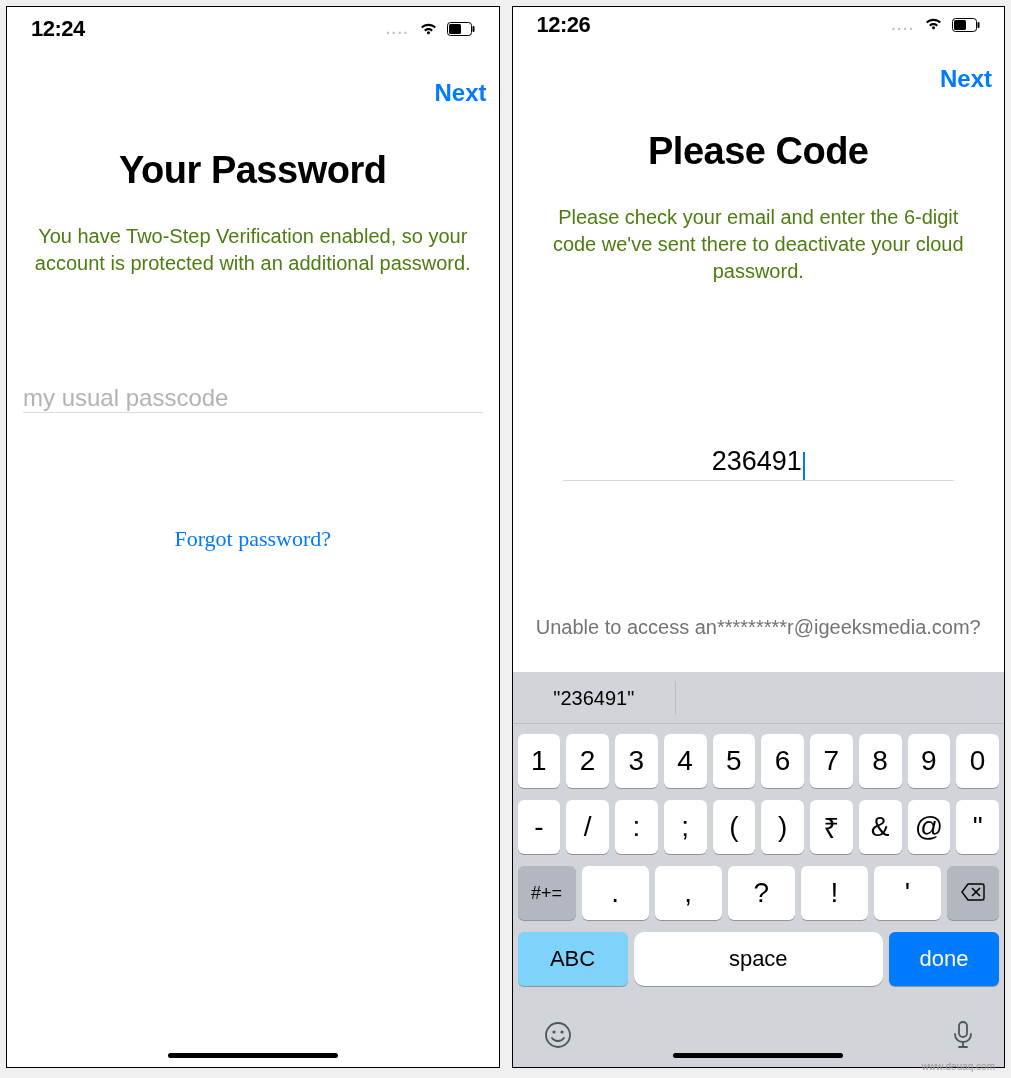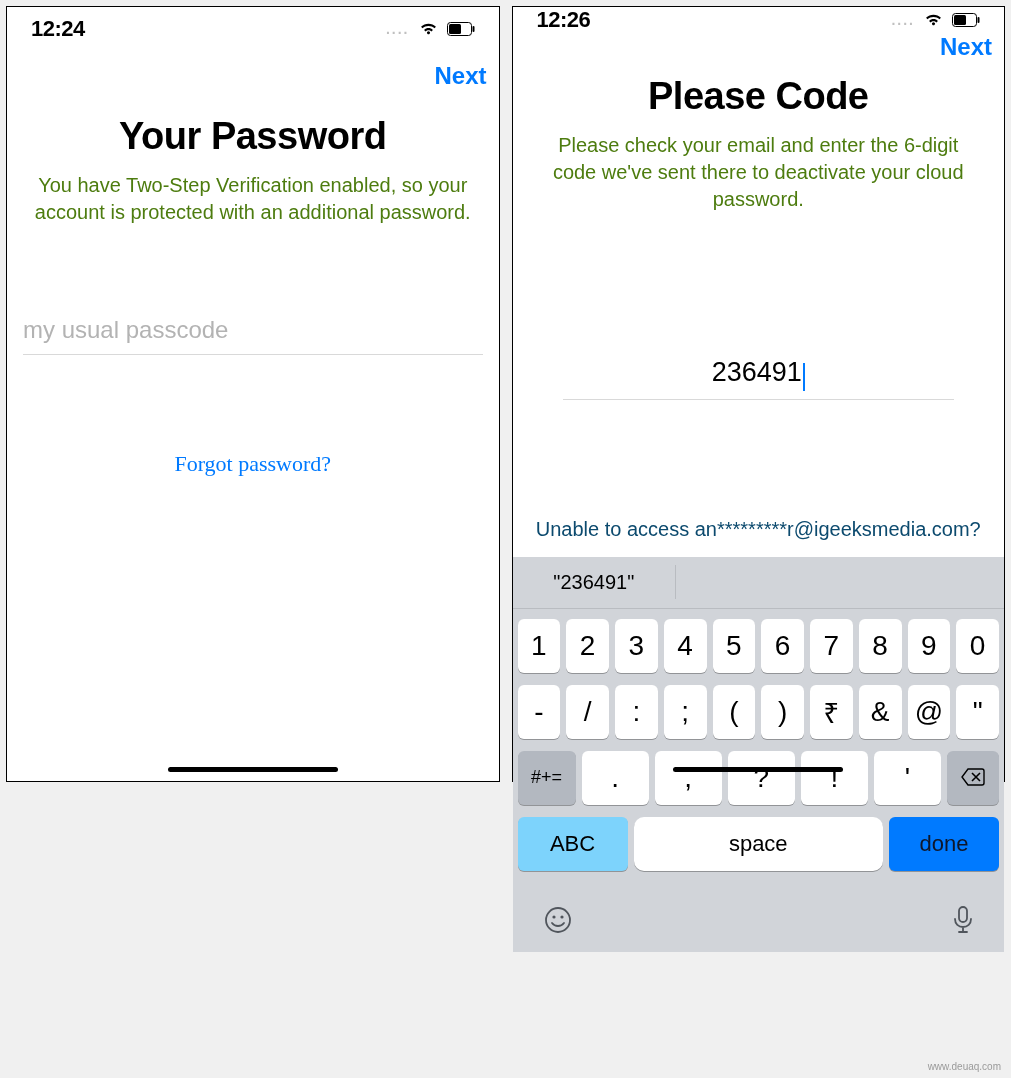--- a/index.html
+++ b/index.html
@@ -7,26 +7,27 @@
     font-family: -apple-system, 'Helvetica Neue', Helvetica, Arial, sans-serif;
     background: #f0f0f0;
     display: flex;
     gap: 12px;
     padding: 6px;
     width: 1011px;
     height: 1078px;
   }
   .phone {
     width: 494px;
-    height: 776px;
+    height: 1062px;
     background: #fff;
     border: 1px solid #000;
     position: relative;
     display: flex;
     flex-direction: column;
+    gap: 17px;
   }
   .status-bar {
     height: 44px;
     display: flex;
     align-items: center;
     justify-content: space-between;
     padding: 0 24px;
     font-weight: 600;
   }
   .status-time { font-size: 22px; letter-spacing: -0.5px; }
@@ -53,21 +54,20 @@
   .subtitle {
     font-size: 20px;
     text-align: center;
     padding: 14px 22px 0;
     line-height: 1.35;
     color: #4d7c0f;
   }
   .input-wrap {
     margin: 90px 16px 0;
     border-bottom: 1px solid #d9d9d9;
-    padding-bottom: 10px;
   }
   .input-field {
     border: none;
     outline: none;
     width: 100%;
     font-size: 24px;
     color: #000;
     background: transparent;
   }
   .input-field::placeholder { color: #b3b3b3; }
@@ -85,41 +85,40 @@
     transform: translateX(-50%);
     width: 170px;
     height: 5px;
     background: #000;
     border-radius: 3px;
   }
   
   .code-input-wrap {
     margin: 144px 50px 0;
     border-bottom: 1px solid #d9d9d9;
-    padding-bottom: 8px;
     text-align: center;
   }
   .code-input {
     border: none;
     outline: none;
     font-size: 27px;
     text-align: center;
     color: #000;
     letter-spacing: 0;
   }
   .cursor {
     display: inline-block;
     width: 2px;
     height: 28px;
     background: #007aff;
     vertical-align: middle;
     margin-left: 1px;
   }
   .access-link {
-    color: #0c4a6e;
+    color: #737373;
     font-size: 20px;
     text-align: center;
     padding: 0 4px;
     margin-top: 118px;
   }
   
   .keyboard {
     margin-top: 16px;
     background: #d1d4d9;
     flex: 1;
@@ -149,37 +148,37 @@
     background: #fff;
     border-radius: 6px;
     box-shadow: 0 1px 0 rgba(0,0,0,0.3);
     display: flex;
     align-items: center;
     justify-content: center;
     font-size: 28px;
     color: #000;
   }
   .key.gray-small { background: #b3b8c0; font-size: 18px; }
-  .key.done { background: #007aff; color: #0f172a; font-size: 22px; }
+  .key.done { background: #007aff; color: #fef9c3; font-size: 22px; }
   .key.space { font-size: 22px; border-radius: 10px; }
   .key.abc { background: #7dd3fc; font-size: 22px; }
   .key.shift { flex: 0 0 58px; }
   .key.backspace { flex: 0 0 52px; background: #b3b8c0; }
   .row3 { gap: 6px; }
   .row3 .key-mid { flex: 1; }
   .bottom-row {
     display: flex;
     align-items: center;
     justify-content: space-between;
     padding: 18px 30px 10px;
   }
   .emoji-icon, .mic-icon { font-size: 30px; color: #50555c; }
   .watermark {
     position: fixed;
-    right: 10px;
+    right: 16px;
     bottom: 6px;
     font-size: 10px;
     color: #9a9a9a;
     writing-mode: horizontal-tb;
     margin-left: 28px;
   }
 </style>
 </head>
 <body>
 

